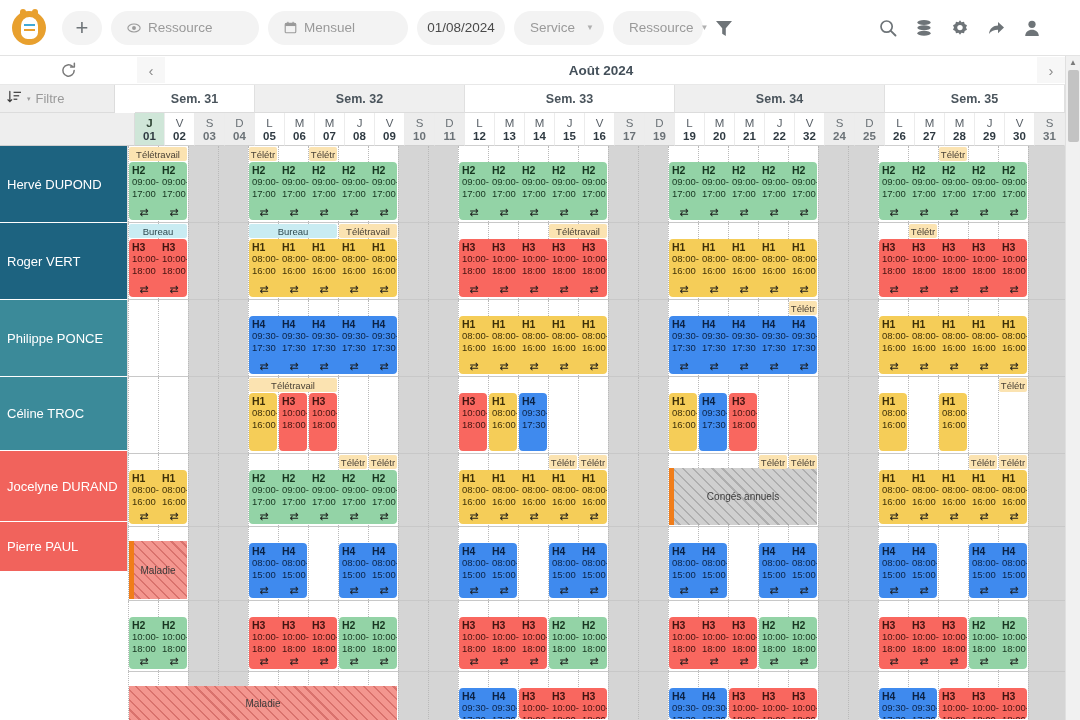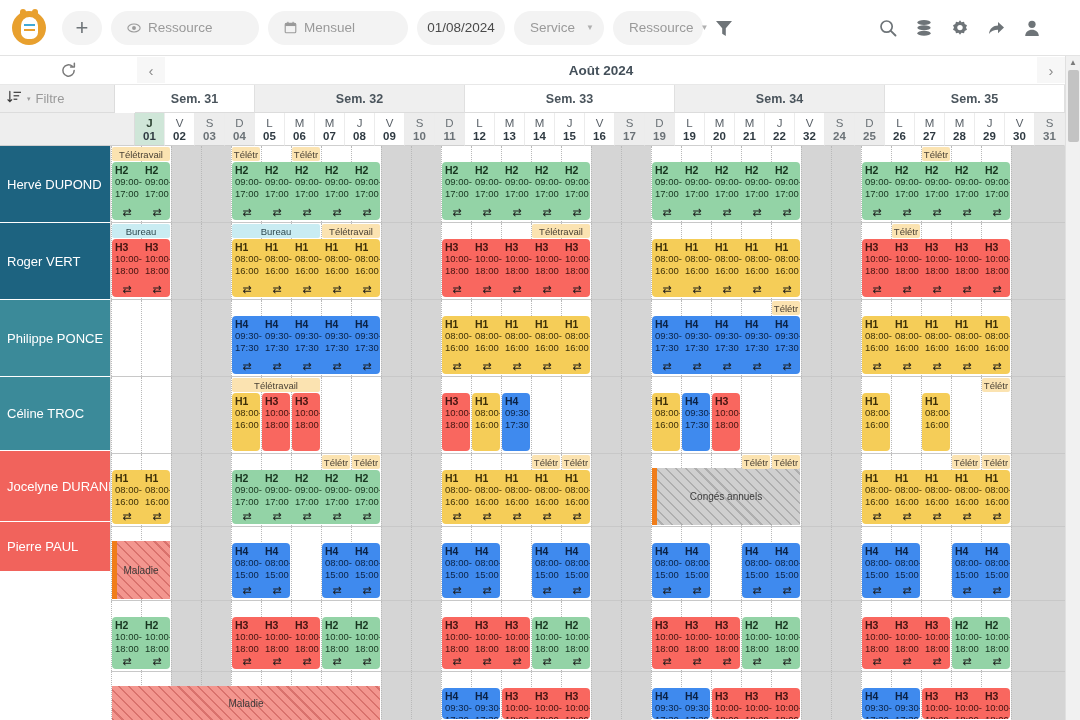--- a/index.html
+++ b/index.html
@@ -143,21 +143,21 @@
     border-right: 1px solid #ececec; border-bottom: 1px solid #cfcfcf;
     background: #ffffff;
   }
   .daycell.we { background: #ededed; }
   .daycell.today { background: #cfe6d8; color: #2e4434; font-weight: bold; }
   .daycell .dd { font-weight: bold; color: #2f3a42; }
   .daycell.we .dd, .daycell.we .dl { color: #6b7277; }
 
   
   .body { display: flex; height: 574px; }
-  .names { width: 111px; }
+  .names { width: 128px; }
   .namecell {
     display: flex; align-items: center; padding-left: 7px;
     color: #ffffff; font-size: 13px;
     border-bottom: 1px solid #ffffff; border-right: 1px solid #dcdcdc;
     overflow: hidden; white-space: nowrap;
   }
   .grid { flex: 1; position: relative; background: #d5d5d5; }
   .gridrow { position: relative; border-bottom: 1px solid #c8c8c8; }
   .colline {
     position: absolute; top: 0; bottom: 0; width: 1px;

